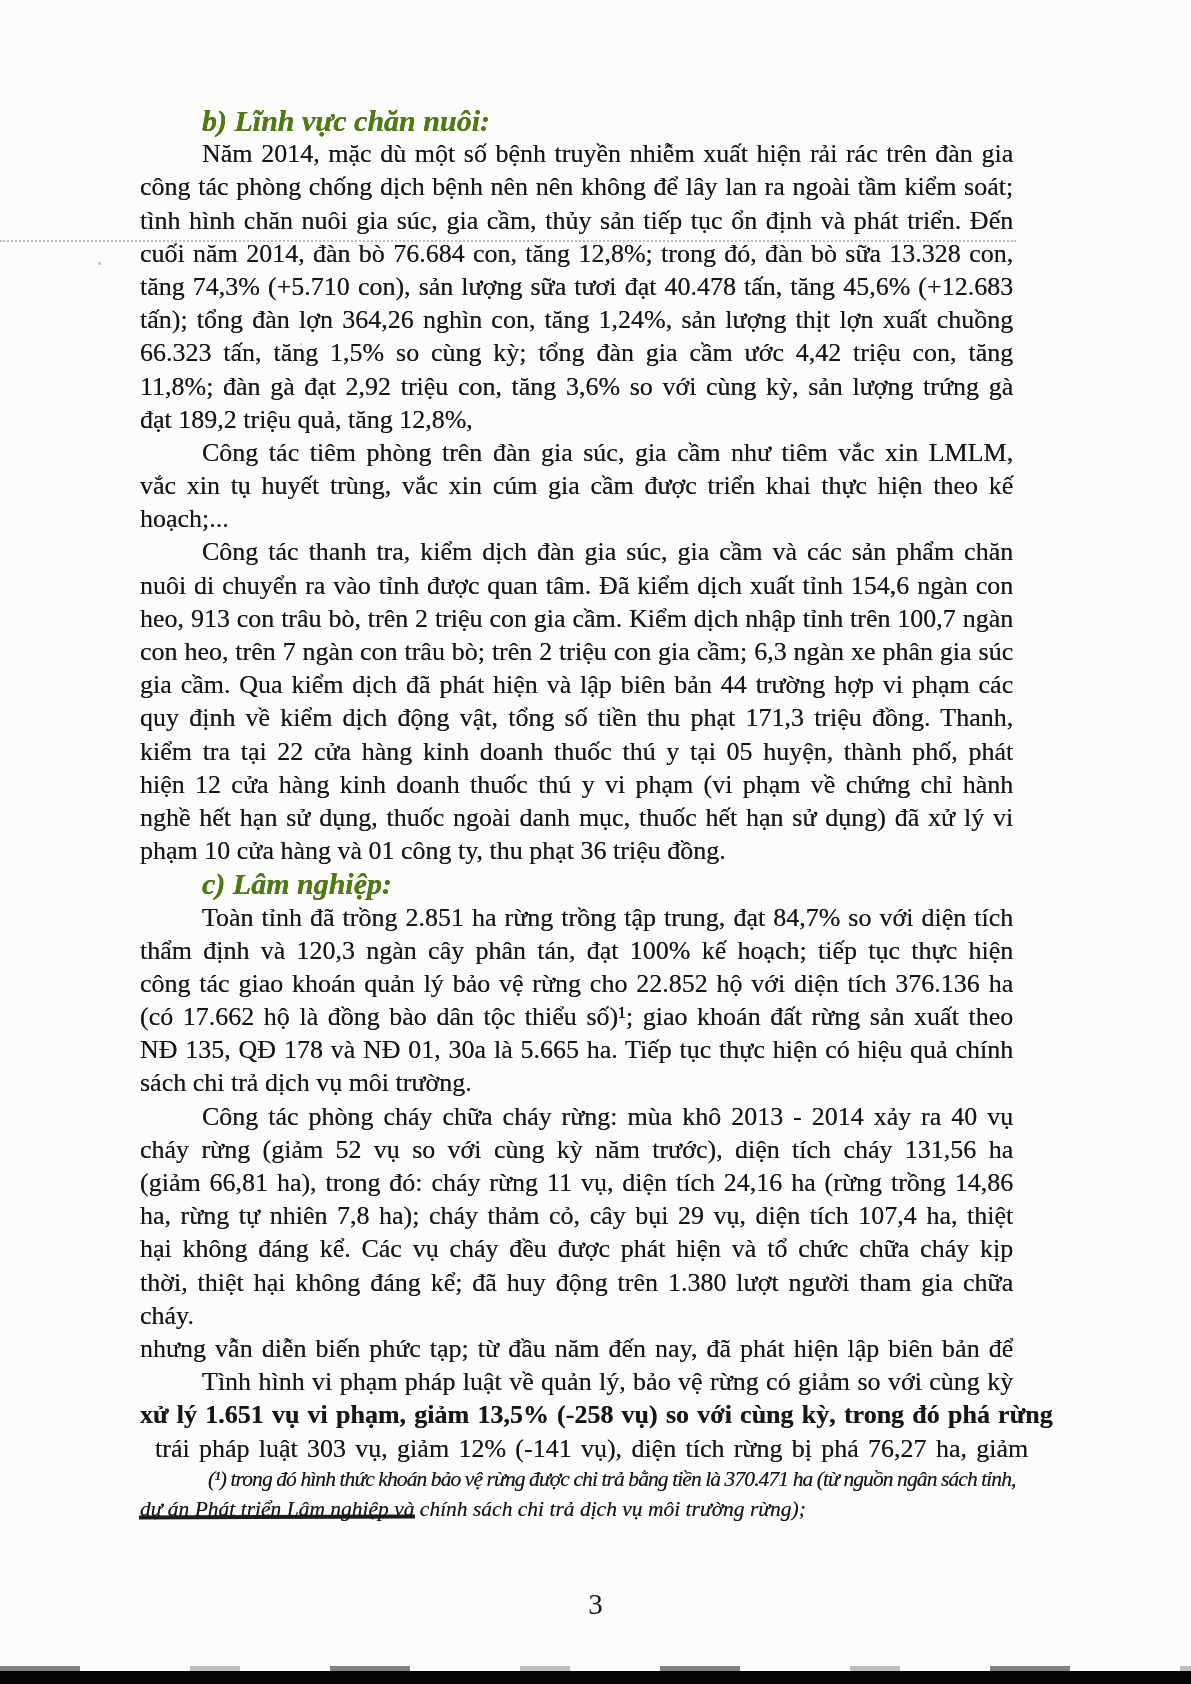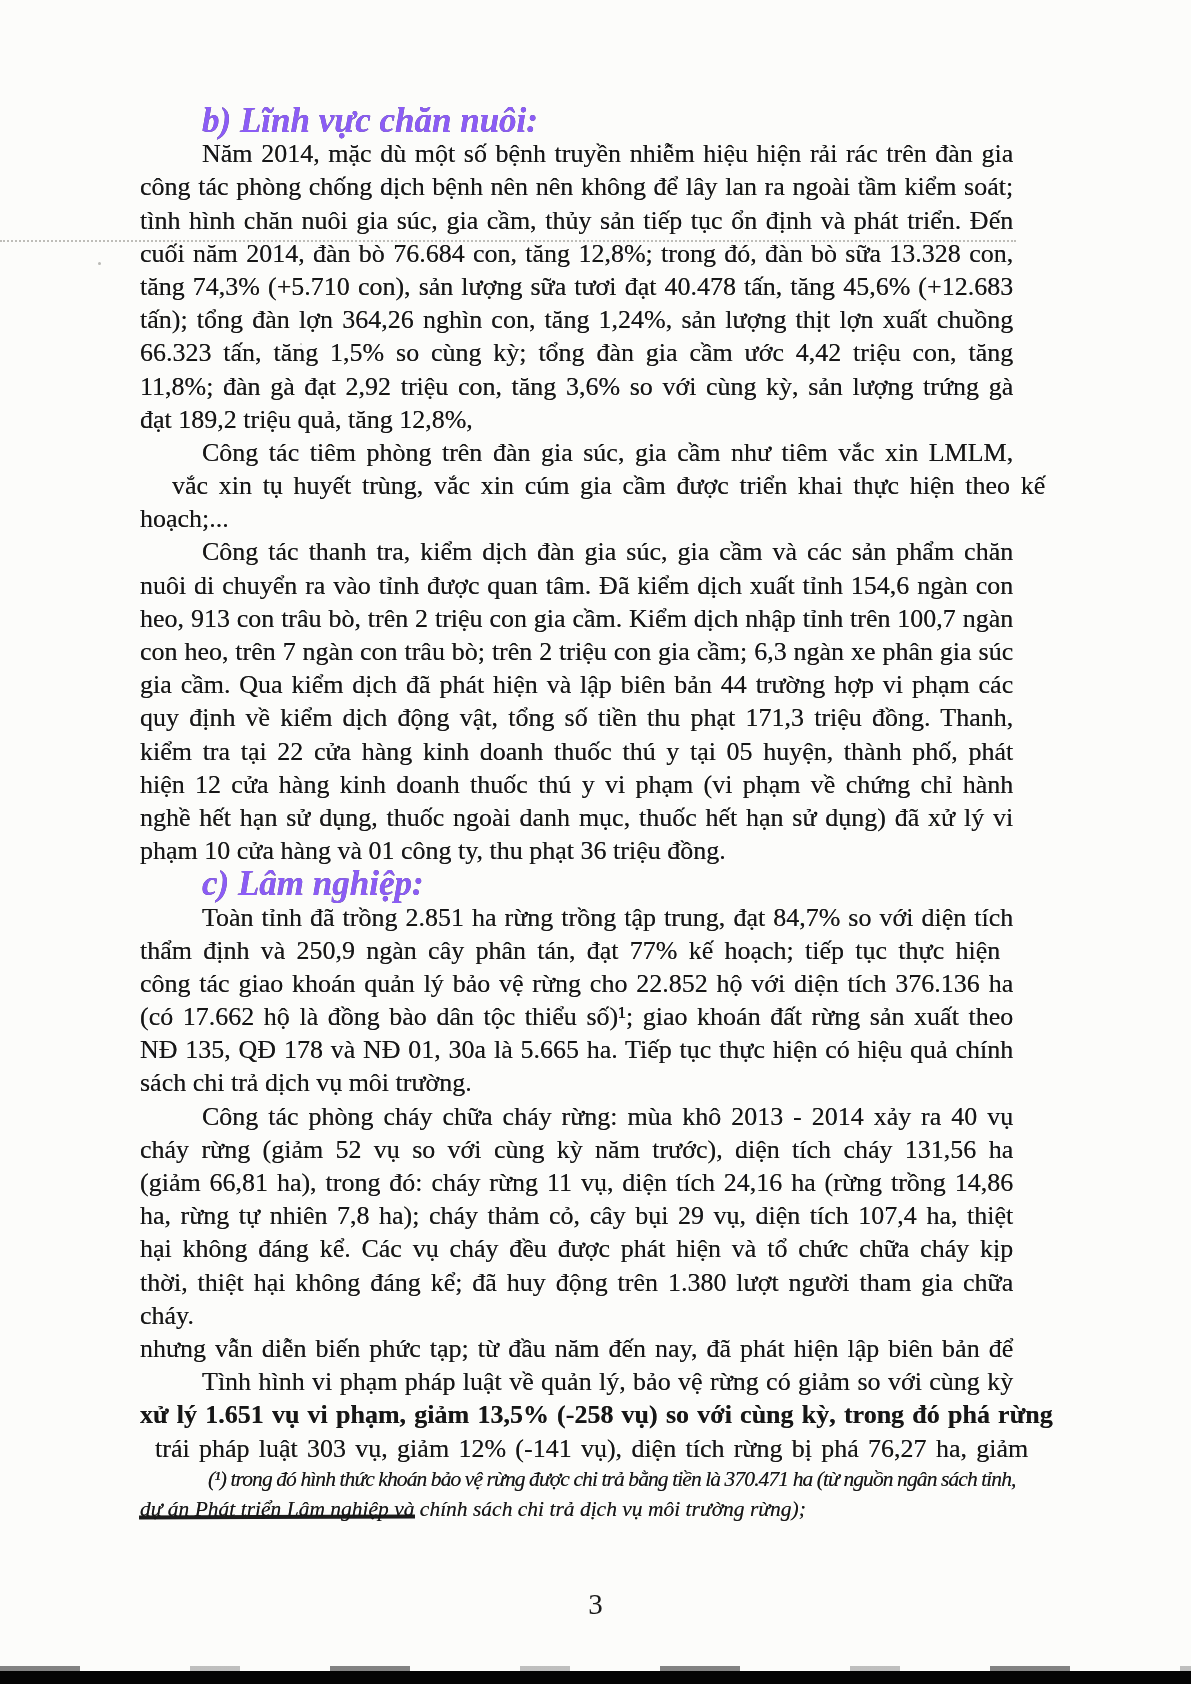--- a/index.html
+++ b/index.html
@@ -15,23 +15,23 @@
   .content{position:absolute;left:140px;top:104px;width:874px;}
   .line{
     white-space:nowrap;
     height:33.2px;line-height:33.2px;
     font-size:26px;
     text-shadow:0 0 .5px rgba(15,15,15,.65);
   }
   .line.first{padding-left:62px;}
   .heading{
     height:33.2px;line-height:33.2px;
-    font-size:35px;font-weight:bold;font-style:italic;
+    font-size:30px;font-weight:bold;font-style:italic;
     padding-left:62px;white-space:nowrap;
-    color:#8b5cf6;
+    color:#4d7c0f;
     text-shadow:0 0 .6px rgba(0,0,0,.7);
   }
   .footnote{position:absolute;left:140px;top:1464px;width:876px;font-style:italic;}
   .footnote .line{font-size:21.5px;height:30px;line-height:30px;}
   .footnote .line.first{padding-left:68px;}
   .footnote-rule{
     position:absolute;left:139px;top:1515px;width:276px;height:4px;
     background:#1c1c1c;transform:rotate(-0.25deg);
   }
   .pagenum{position:absolute;left:0;right:0;top:1588px;text-align:center;font-size:29px;color:#1a1a1a;}
@@ -52,51 +52,51 @@
 <body>
 
 <div class="page">
   <div class="dotline"></div>
   <div class="speck" style="left:98px;top:262px;"></div>
   <div class="speck" style="left:300px;top:343px;width:2px;height:2px;"></div>
 
   <div class="content" id="content">
       <div class="heading">b) Lĩnh vực chăn nuôi:</div>
       <div>
-        <div class="line first"><span style="word-spacing: 2.095px;">Năm 2014, mặc dù một số bệnh truyền nhiễm hiệu hiện rải rác trên đàn gia</span></div>
+        <div class="line first"><span style="word-spacing: 2.095px;">Năm 2014, mặc dù một số bệnh truyền nhiễm xuất hiện rải rác trên đàn gia</span></div>
         <div class="line"><span style="word-spacing: 1.144px;">công tác phòng chống dịch bệnh nên nên không để lây lan ra ngoài tầm kiểm soát;</span></div>
         <div class="line"><span style="word-spacing: 2.094px;">tình hình chăn nuôi gia súc, gia cầm, thủy sản tiếp tục ổn định và phát triển. Đến</span></div>
         <div class="line"><span style="word-spacing: 1.815px;">cuối năm 2014, đàn bò 76.684 con, tăng 12,8%; trong đó, đàn bò sữa 13.328 con,</span></div>
         <div class="line"><span style="word-spacing: 1.555px;">tăng 74,3% (+5.710 con), sản lượng sữa tươi đạt 40.478 tấn, tăng 45,6% (+12.683</span></div>
         <div class="line"><span style="word-spacing: 2.711px;">tấn); tổng đàn lợn 364,26 nghìn con, tăng 1,24%, sản lượng thịt lợn xuất chuồng</span></div>
         <div class="line"><span style="word-spacing: 5.331px;">66.323 tấn, tăng 1,5% so cùng kỳ; tổng đàn gia cầm ước 4,42 triệu con, tăng</span></div>
         <div class="line"><span style="word-spacing: 3.091px;">11,8%; đàn gà đạt 2,92 triệu con, tăng 3,6% so với cùng kỳ, sản lượng trứng gà</span></div>
         <div class="line lastline"><span>đạt 189,2 triệu quả, tăng 12,8%,</span></div>
       </div>
       <div>
         <div class="line first"><span style="word-spacing: 4.02px;">Công tác tiêm phòng trên đàn gia súc, gia cầm như tiêm vắc xin LMLM,</span></div>
-        <div class="line"><span style="word-spacing: 4.167px; margin-left: 32px;">vắc xin tụ huyết trùng, vắc xin cúm gia cầm được triển khai thực hiện theo kế</span></div>
+        <div class="line"><span style="word-spacing: 4.167px;">vắc xin tụ huyết trùng, vắc xin cúm gia cầm được triển khai thực hiện theo kế</span></div>
         <div class="line lastline"><span>hoạch;...</span></div>
       </div>
       <div>
         <div class="line first"><span style="word-spacing: 3.495px;">Công tác thanh tra, kiểm dịch đàn gia súc, gia cầm và các sản phẩm chăn</span></div>
         <div class="line"><span style="word-spacing: 1.388px;">nuôi di chuyển ra vào tỉnh được quan tâm. Đã kiểm dịch xuất tỉnh 154,6 ngàn con</span></div>
         <div class="line"><span style="word-spacing: 0.356px;">heo, 913 con trâu bò, trên 2 triệu con gia cầm. Kiểm dịch nhập tỉnh trên 100,7 ngàn</span></div>
         <div class="line"><span style="word-spacing: 0.396px;">con heo, trên 7 ngàn con trâu bò; trên 2 triệu con gia cầm; 6,3 ngàn xe phân gia súc</span></div>
         <div class="line"><span style="word-spacing: 2.371px;">gia cầm. Qua kiểm dịch đã phát hiện và lập biên bản 44 trường hợp vi phạm các</span></div>
         <div class="line"><span style="word-spacing: 3.7px;">quy định về kiểm dịch động vật, tổng số tiền thu phạt 171,3 triệu đồng. Thanh,</span></div>
         <div class="line"><span style="word-spacing: 4.142px;">kiểm tra tại 22 cửa hàng kinh doanh thuốc thú y tại 05 huyện, thành phố, phát</span></div>
         <div class="line"><span style="word-spacing: 3.804px;">hiện 12 cửa hàng kinh doanh thuốc thú y vi phạm (vi phạm về chứng chỉ hành</span></div>
         <div class="line"><span style="word-spacing: 2.282px;">nghề hết hạn sử dụng, thuốc ngoài danh mục, thuốc hết hạn sử dụng) đã xử lý vi</span></div>
         <div class="line lastline"><span>phạm 10 cửa hàng và 01 công ty, thu phạt 36 triệu đồng.</span></div>
       </div>
       <div class="heading">c) Lâm nghiệp:</div>
       <div>
         <div class="line first"><span style="word-spacing: 1.509px;">Toàn tỉnh đã trồng 2.851 ha rừng trồng tập trung, đạt 84,7% so với diện tích</span></div>
-        <div class="line"><span style="word-spacing: 4.759px;">thẩm định và 250,9 ngàn cây phân tán, đạt 77% kế hoạch; tiếp tục thực hiện</span></div>
+        <div class="line"><span style="word-spacing: 4.759px;">thẩm định và 120,3 ngàn cây phân tán, đạt 100% kế hoạch; tiếp tục thực hiện</span></div>
         <div class="line"><span style="word-spacing: 2.291px;">công tác giao khoán quản lý bảo vệ rừng cho 22.852 hộ với diện tích 376.136 ha</span></div>
         <div class="line"><span style="word-spacing: 3.069px;">(có 17.662 hộ là đồng bào dân tộc thiểu số)¹; giao khoán đất rừng sản xuất theo</span></div>
         <div class="line"><span style="word-spacing: 1.272px;">NĐ 135, QĐ 178 và NĐ 01, 30a là 5.665 ha. Tiếp tục thực hiện có hiệu quả chính</span></div>
         <div class="line lastline"><span>sách chi trả dịch vụ môi trường.</span></div>
       </div>
       <div>
         <div class="line first"><span style="word-spacing: 3.438px;">Công tác phòng cháy chữa cháy rừng: mùa khô 2013 - 2014 xảy ra 40 vụ</span></div>
         <div class="line"><span style="word-spacing: 5.835px;">cháy rừng (giảm 52 vụ so với cùng kỳ năm trước), diện tích cháy 131,56 ha</span></div>
         <div class="line"><span style="word-spacing: 2.386px;">(giảm 66,81 ha), trong đó: cháy rừng 11 vụ, diện tích 24,16 ha (rừng trồng 14,86</span></div>
         <div class="line"><span style="word-spacing: 3.028px;">ha, rừng tự nhiên 7,8 ha); cháy thảm cỏ, cây bụi 29 vụ, diện tích 107,4 ha, thiệt</span></div>

